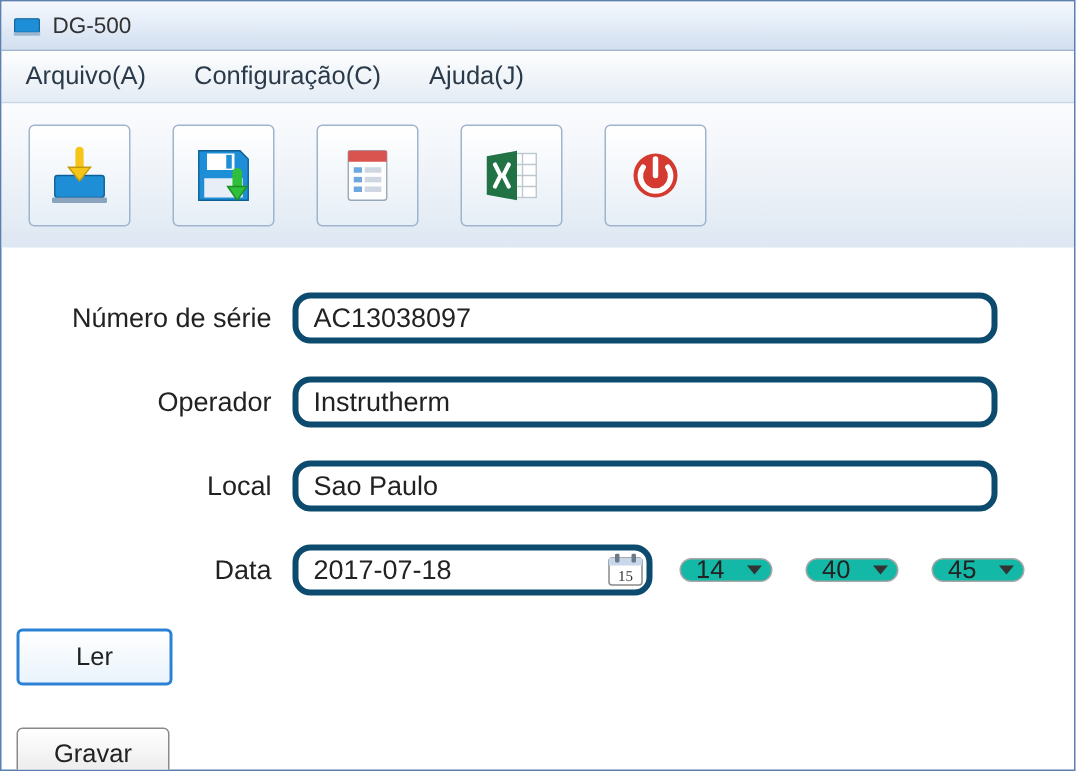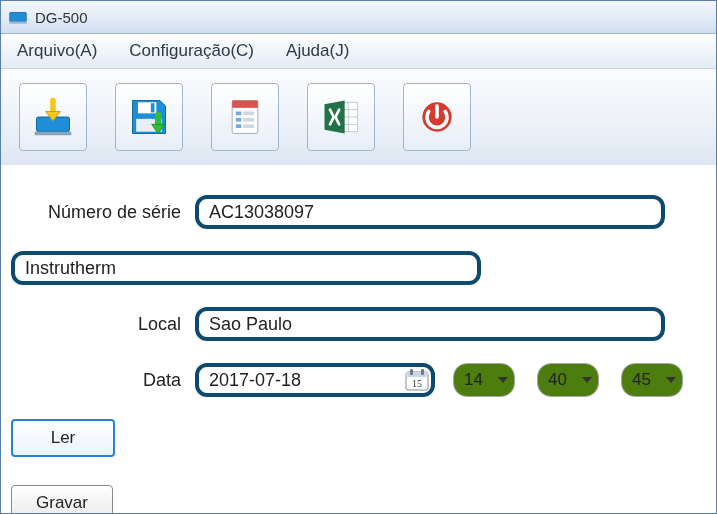--- a/index.html
+++ b/index.html
@@ -32,21 +32,21 @@
   .form-row{display:flex;align-items:center;margin-bottom:22px;}
   .form-label{width:170px;text-align:right;padding-right:14px;font-size:18px;color:#222;}
   .text-input{flex:0 0 470px;height:34px;border:4px solid #0c4a6e;border-radius:12px;
     padding:0 10px;font-size:18px;color:#222;background:#fff;box-sizing:border-box;}
   .date-row .text-input{flex:0 0 240px;}
   .date-row{gap:0;}
   .date-input-wrap{position:relative;flex:0 0 240px;}
   .date-input-wrap .text-input{width:100%;}
   .date-icon{position:absolute;right:6px;top:50%;transform:translateY(-50%);
     width:24px;height:22px;pointer-events:none;}
-  .combo{width:62px;height:34px;border:1px solid #a6a6a6;border-radius:14px;background:#4d7c0f;
+  .combo{width:62px;height:16px;border:1px solid #a6a6a6;border-radius:14px;background:#14b8a6;
     display:flex;align-items:center;justify-content:space-between;padding:0 6px 0 10px;
     font-size:17px;cursor:pointer;box-sizing:border-box;margin-left:18px;}
   .combo + .combo{margin-left:22px;}
   .combo .caret{width:0;height:0;border-left:5px solid transparent;border-right:5px solid transparent;
     border-top:6px solid #333;}
 
   
   .btn-row{display:flex;justify-content:flex-end;gap:28px;padding-right:30px;margin-top:10px;flex-direction:column;}
   .btn{width:100px;height:34px;border:1px solid #8a8a8a;border-radius:4px;
     background:linear-gradient(to bottom,#ffffff,#e8e8e8);font-size:17px;cursor:pointer;
@@ -140,20 +140,21 @@
 </div>
 
 <div class="form-area">
 
   <div class="form-row">
     <div class="form-label">Número de série</div>
     <input class="text-input" type="text" value="AC13038097" style="">
   </div>
 
   <div class="form-row">
+    <div class="form-label">Operador</div>
     <input class="text-input" type="text" value="Instrutherm" style="">
   </div>
 
   <div class="form-row">
     <div class="form-label">Local</div>
     <input class="text-input" type="text" value="Sao Paulo" style="">
   </div>
 
   <div class="form-row date-row">
     <div class="form-label">Data</div>

